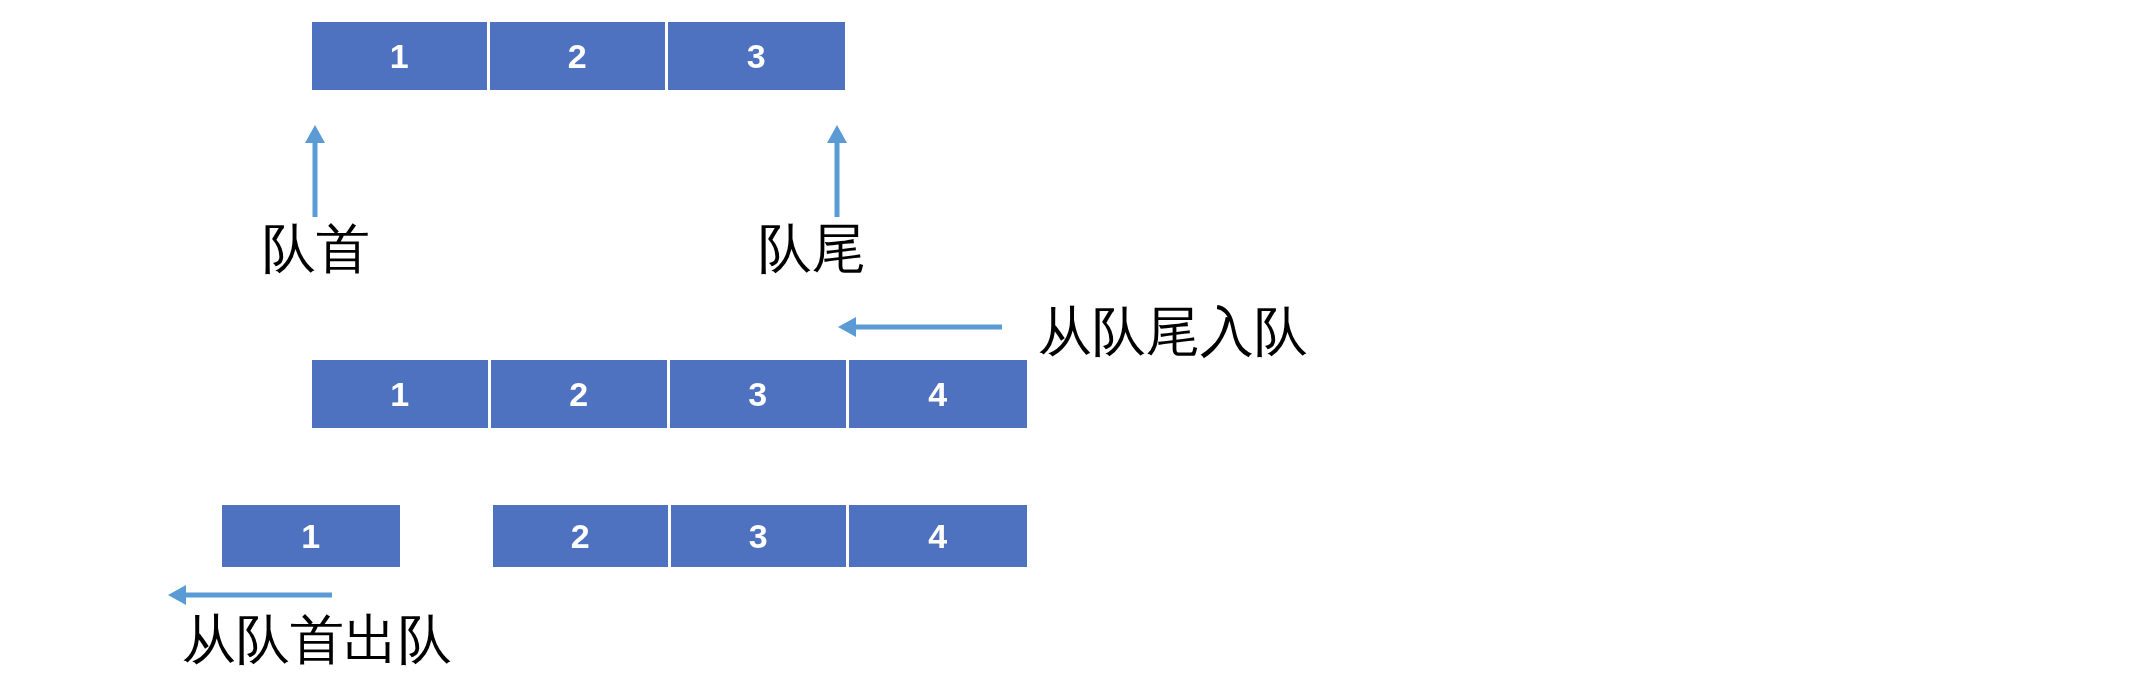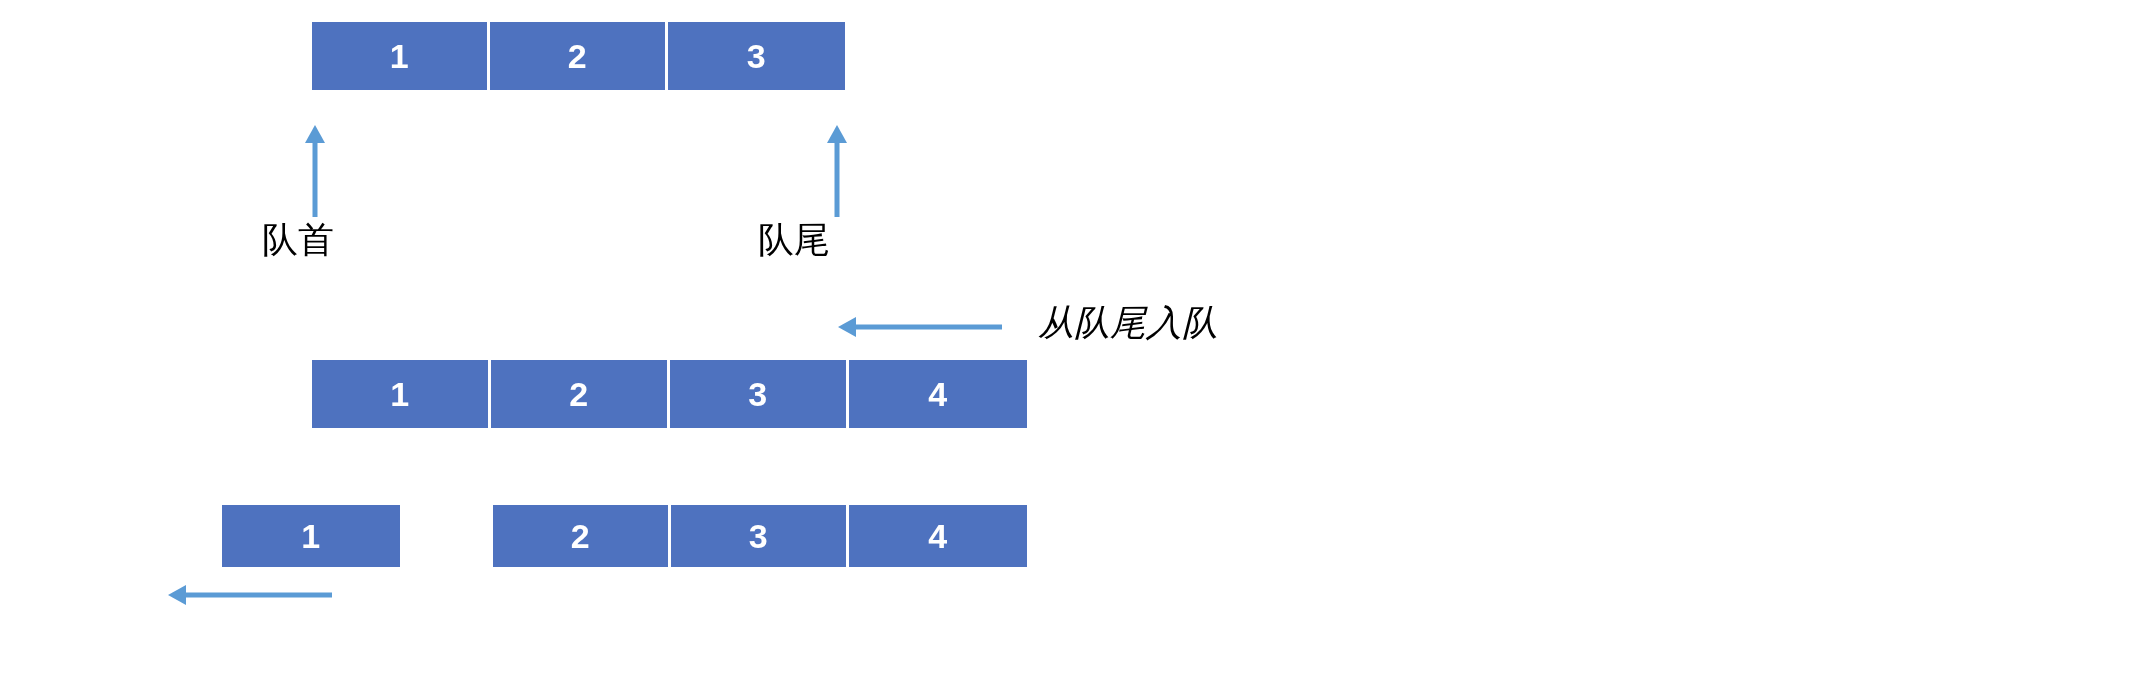--- a/index.html
+++ b/index.html
@@ -38,21 +38,21 @@
   }
   .cell:last-child {
     border-right: none;
   }
 
   
   .label {
     position: absolute;
     color: #000000;
     font-family: "DejaVu Sans", "Liberation Sans", sans-serif;
-    font-size: 36px;
+    font-size: 54px;
     line-height: 1;
     white-space: nowrap;
   }
 
   
   .arrow-up {
     position: absolute;
   }
   .arrow-up .shaft {
     position: absolute;
@@ -116,21 +116,21 @@
   <div class="arrow-up" style="left:822px; top:125px; width:30px; height:92px;">
     <span class="head"></span>
     <span class="shaft" style="top:16px; height:76px;"></span>
   </div>
   <div class="label" style="left:758px; top:222px;">队尾</div>
 
   <div class="arrow-left" style="left:838px; top:312px; width:164px; height:30px;">
     <span class="head"></span>
     <span class="shaft" style="left:16px; width:148px;"></span>
   </div>
-  <div class="label" style="left:1038px; top:305px;font-style:italic;">从队尾入队</div>
+  <div class="label" style="left:1038px; top:305px;">从队尾入队</div>
 
   <div class="queue-row" style="left:312px; top:360px; width:715px; height:68px;">
     <div class="cell" style="width:179px;">1</div>
     <div class="cell" style="width:179px;">2</div>
     <div class="cell" style="width:179px;">3</div>
     <div class="cell" style="width:178px;">4</div>
   </div>
 
   <div class="queue-row" style="left:222px; top:505px; width:178px; height:62px;">
     <div class="cell" style="width:178px;">1</div>
@@ -139,14 +139,15 @@
   <div class="queue-row" style="left:493px; top:505px; width:534px; height:62px;">
     <div class="cell" style="width:178px;">2</div>
     <div class="cell" style="width:178px;">3</div>
     <div class="cell" style="width:178px;">4</div>
   </div>
 
   <div class="arrow-left" style="left:168px; top:580px; width:164px; height:30px;">
     <span class="head"></span>
     <span class="shaft" style="left:16px; width:148px;"></span>
   </div>
+  <div class="label" style="left:182px; top:613px;">从队首出队</div>
 
 </div>
 
 </body></html>

